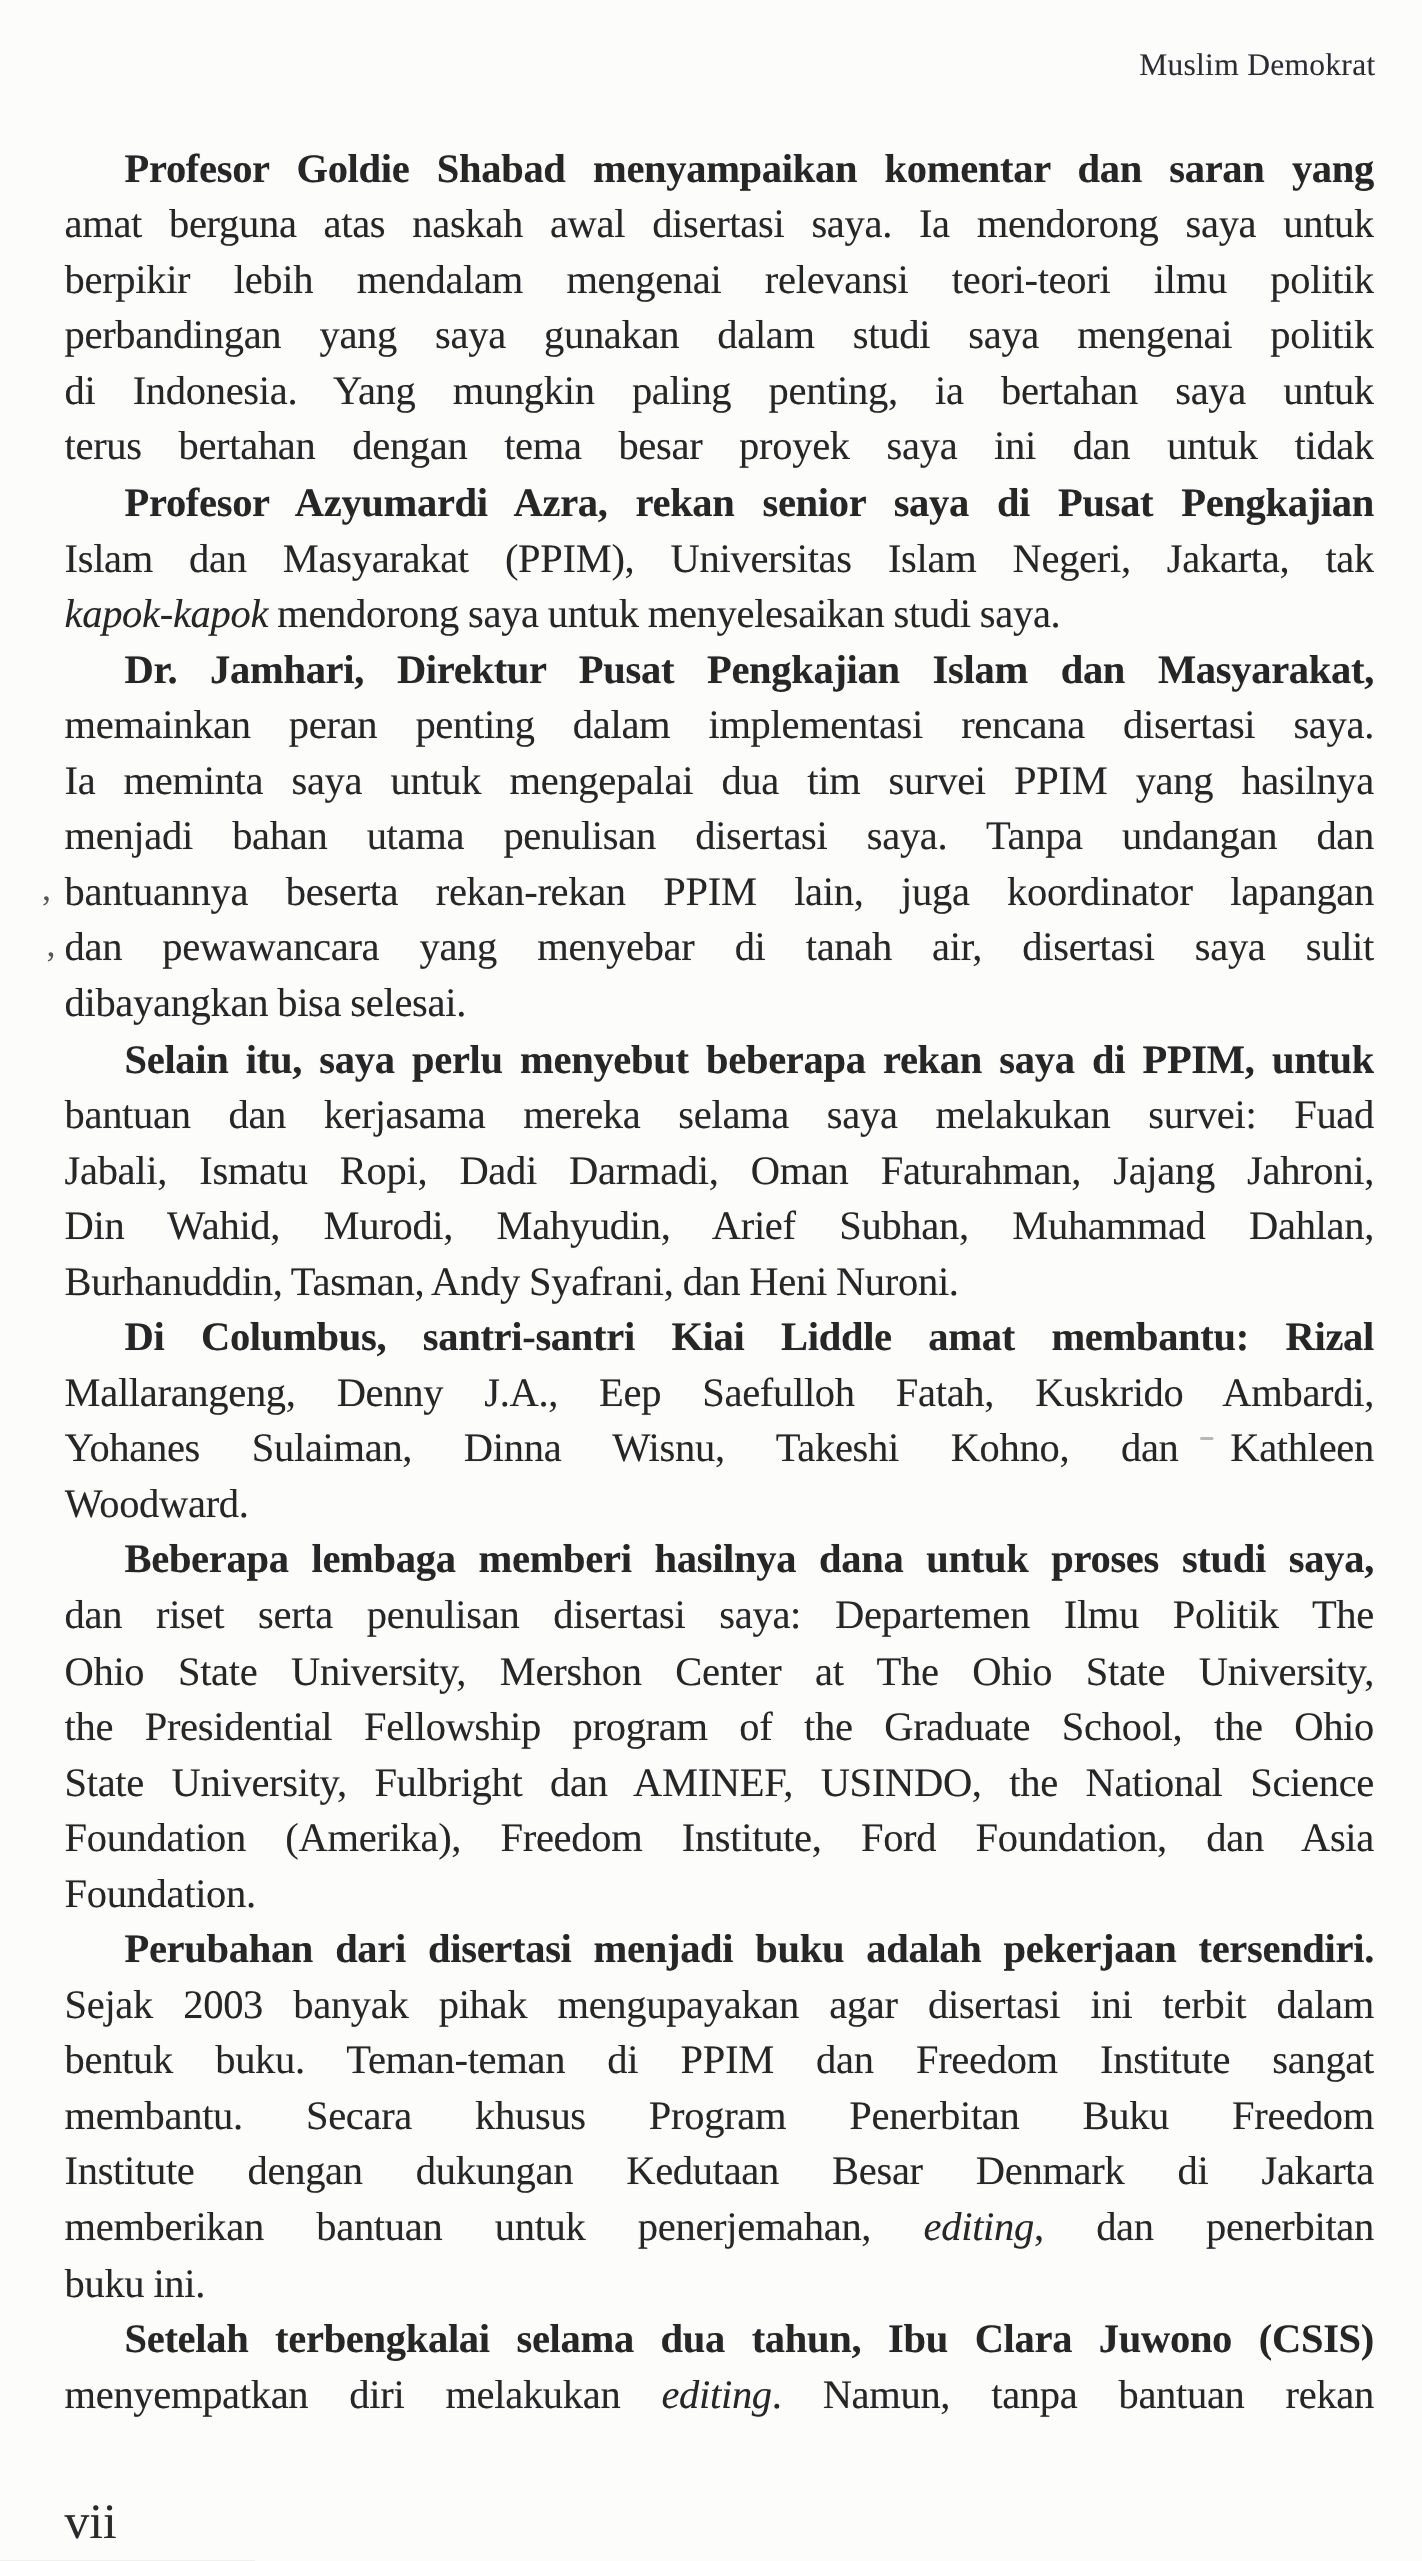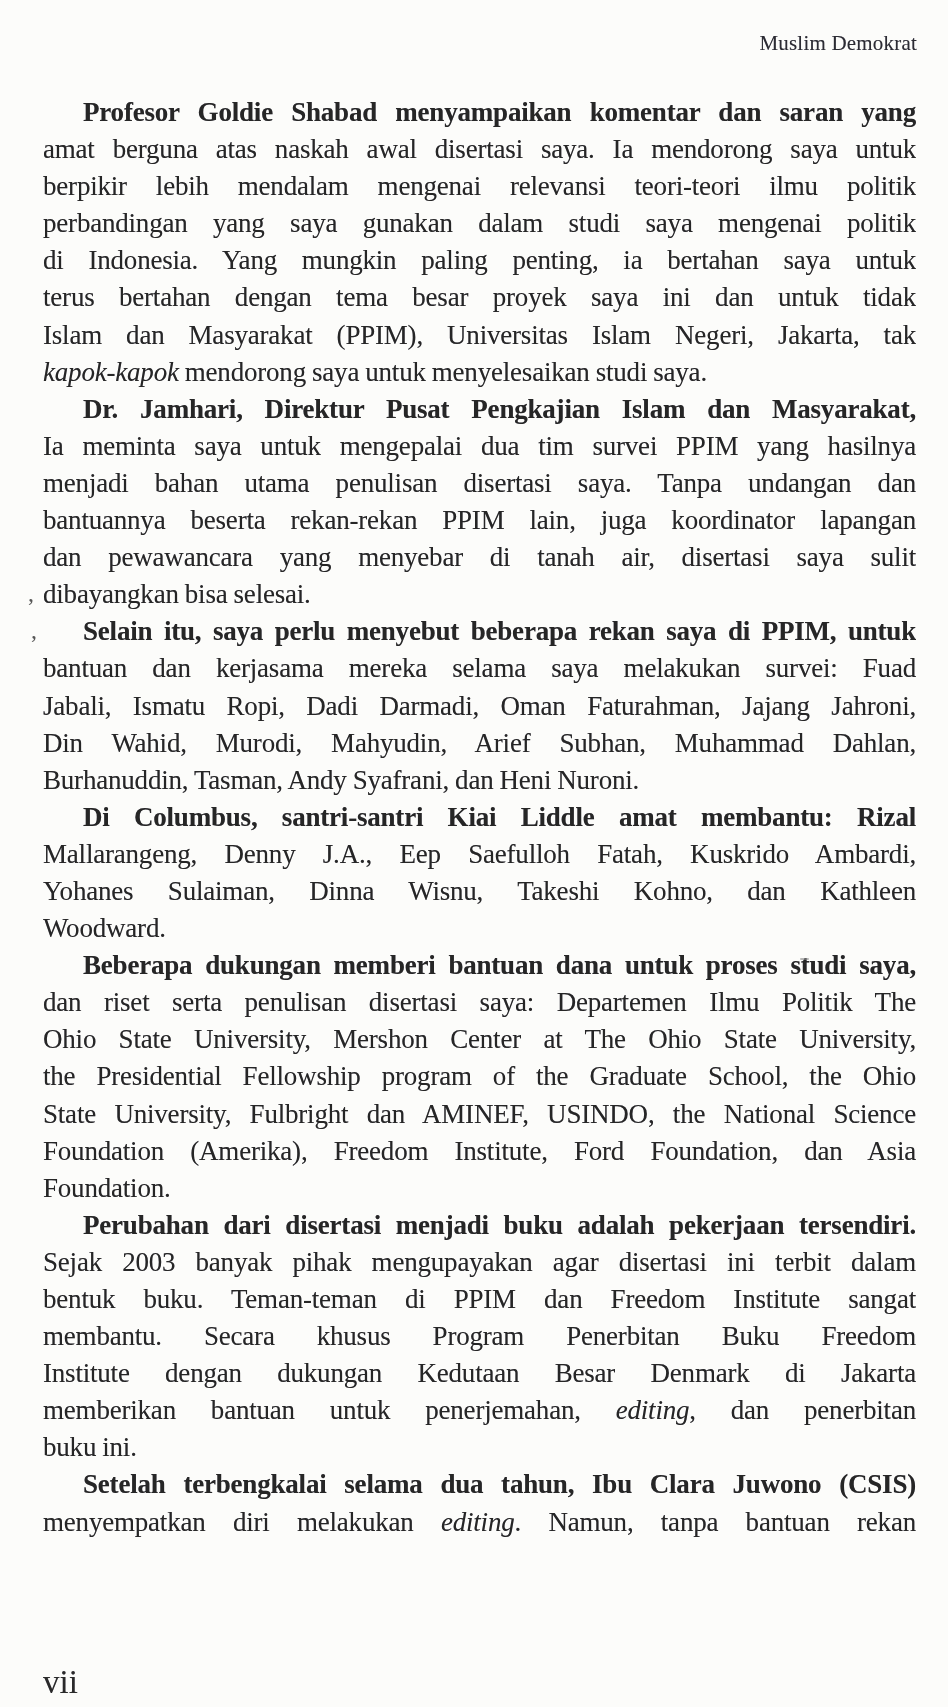--- a/index.html
+++ b/index.html
@@ -69,38 +69,40 @@
 <div class="page">
   <div class="running-head">Muslim Demokrat</div>
 
   <div class="body-text">
       <div class="line indent"><span>Profesor Goldie Shabad menyampaikan komentar dan saran yang</span></div>
       <div class="line"><span>amat berguna atas naskah awal disertasi saya. Ia mendorong saya untuk</span></div>
       <div class="line"><span>berpikir lebih mendalam mengenai relevansi teori-teori ilmu politik</span></div>
       <div class="line"><span>perbandingan yang saya gunakan dalam studi saya mengenai politik</span></div>
       <div class="line"><span>di Indonesia. Yang mungkin paling penting, ia bertahan saya untuk</span></div>
       <div class="line"><span>terus bertahan dengan tema besar proyek saya ini dan untuk tidak</span></div>
+      <div class="line indent"><span>Profesor Azyumardi Azra, rekan senior saya di Pusat Pengkajian</span></div>
       <div class="line"><span>Islam dan Masyarakat (PPIM), Universitas Islam Negeri, Jakarta, tak</span></div>
       <div class="line end"><em>kapok-kapok</em><span> mendorong saya untuk menyelesaikan studi saya.</span></div>
       <div class="line indent"><span>Dr. Jamhari, Direktur Pusat Pengkajian Islam dan Masyarakat,</span></div>
+      <div class="line"><span>memainkan peran penting dalam implementasi rencana disertasi saya.</span></div>
       <div class="line"><span>Ia meminta saya untuk mengepalai dua tim survei PPIM yang hasilnya</span></div>
       <div class="line"><span>menjadi bahan utama penulisan disertasi saya. Tanpa undangan dan</span></div>
       <div class="line"><span>bantuannya beserta rekan-rekan PPIM lain, juga koordinator lapangan</span></div>
       <div class="line"><span>dan pewawancara yang menyebar di tanah air, disertasi saya sulit</span></div>
       <div class="line end"><span>dibayangkan bisa selesai.</span></div>
       <div class="line indent"><span>Selain itu, saya perlu menyebut beberapa rekan saya di PPIM, untuk</span></div>
       <div class="line"><span>bantuan dan kerjasama mereka selama saya melakukan survei: Fuad</span></div>
       <div class="line"><span>Jabali, Ismatu Ropi, Dadi Darmadi, Oman Faturahman, Jajang Jahroni,</span></div>
       <div class="line"><span>Din Wahid, Murodi, Mahyudin, Arief Subhan, Muhammad Dahlan,</span></div>
       <div class="line end"><span>Burhanuddin, Tasman, Andy Syafrani, dan Heni Nuroni.</span></div>
       <div class="line indent"><span>Di Columbus, santri-santri Kiai Liddle amat membantu: Rizal</span></div>
       <div class="line"><span>Mallarangeng, Denny J.A., Eep Saefulloh Fatah, Kuskrido Ambardi,</span></div>
       <div class="line"><span>Yohanes Sulaiman, Dinna Wisnu, Takeshi Kohno, dan Kathleen</span></div>
       <div class="line end"><span>Woodward.</span></div>
-      <div class="line indent"><span>Beberapa dukungan memberi bantuan dana untuk proses studi saya,</span></div>
+      <div class="line indent"><span>Beberapa lembaga memberi hasilnya dana untuk proses studi saya,</span></div>
       <div class="line"><span>dan riset serta penulisan disertasi saya: Departemen Ilmu Politik The</span></div>
       <div class="line"><span>Ohio State University, Mershon Center at The Ohio State University,</span></div>
       <div class="line"><span>the Presidential Fellowship program of the Graduate School, the Ohio</span></div>
       <div class="line"><span>State University, Fulbright dan AMINEF, USINDO, the National Science</span></div>
       <div class="line"><span>Foundation (Amerika), Freedom Institute, Ford Foundation, dan Asia</span></div>
       <div class="line end"><span>Foundation.</span></div>
       <div class="line indent"><span>Perubahan dari disertasi menjadi buku adalah pekerjaan tersendiri.</span></div>
       <div class="line"><span>Sejak 2003 banyak pihak mengupayakan agar disertasi ini terbit dalam</span></div>
       <div class="line"><span>bentuk buku. Teman-teman di PPIM dan Freedom Institute sangat</span></div>
       <div class="line"><span>membantu. Secara khusus Program Penerbitan Buku Freedom</span></div>

